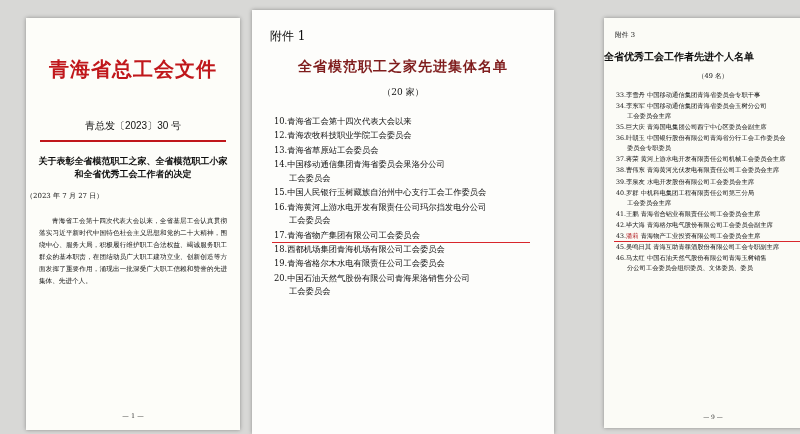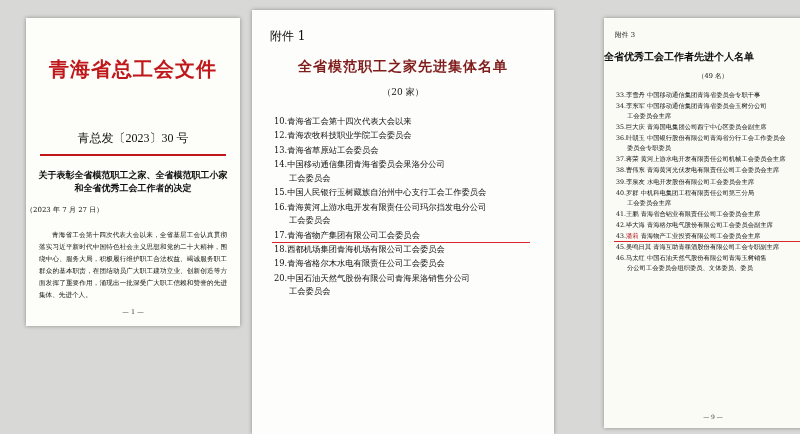--- a/index.html
+++ b/index.html
@@ -9,36 +9,36 @@
     font-family:"DejaVu Sans","Liberation Sans",sans-serif;
     overflow:hidden;
   }
   .page{
     position:absolute;
     background:#fbfbf7;
     box-shadow:0 0 4px rgba(0,0,0,.35);
     overflow:hidden;
   }
   
-  #page-left{left:26px;top:18px;width:214px;height:308px;background:#fdfdf9;}
+  #page-left{left:26px;top:18px;width:214px;height:412px;background:#fdfdf9;}
   .red-title{
     color:#c0171b;
     font-family:"DejaVu Serif","Liberation Serif",serif;
     font-weight:bold;
     text-align:center;
     font-size:20px;
     letter-spacing:1px;
     margin-top:38px;
   }
   .doc-no{
     text-align:center;
-    font-size:12px;
-    margin-top:47px;
+    font-size:10px;
+    margin-top:36px;
     color:#111;
-    font-family:Liberation Serif, serif;
+    font-family:Liberation Sans, sans-serif;
   }
   .red-rule{
     height:1.5px;background:#c0171b;margin:7px 14px 0 14px;
   }
   .decision-title{
     text-align:center;
     font-size:9px;
     font-weight:bold;
     margin:13px 12px 0 12px;
     line-height:1.5;

